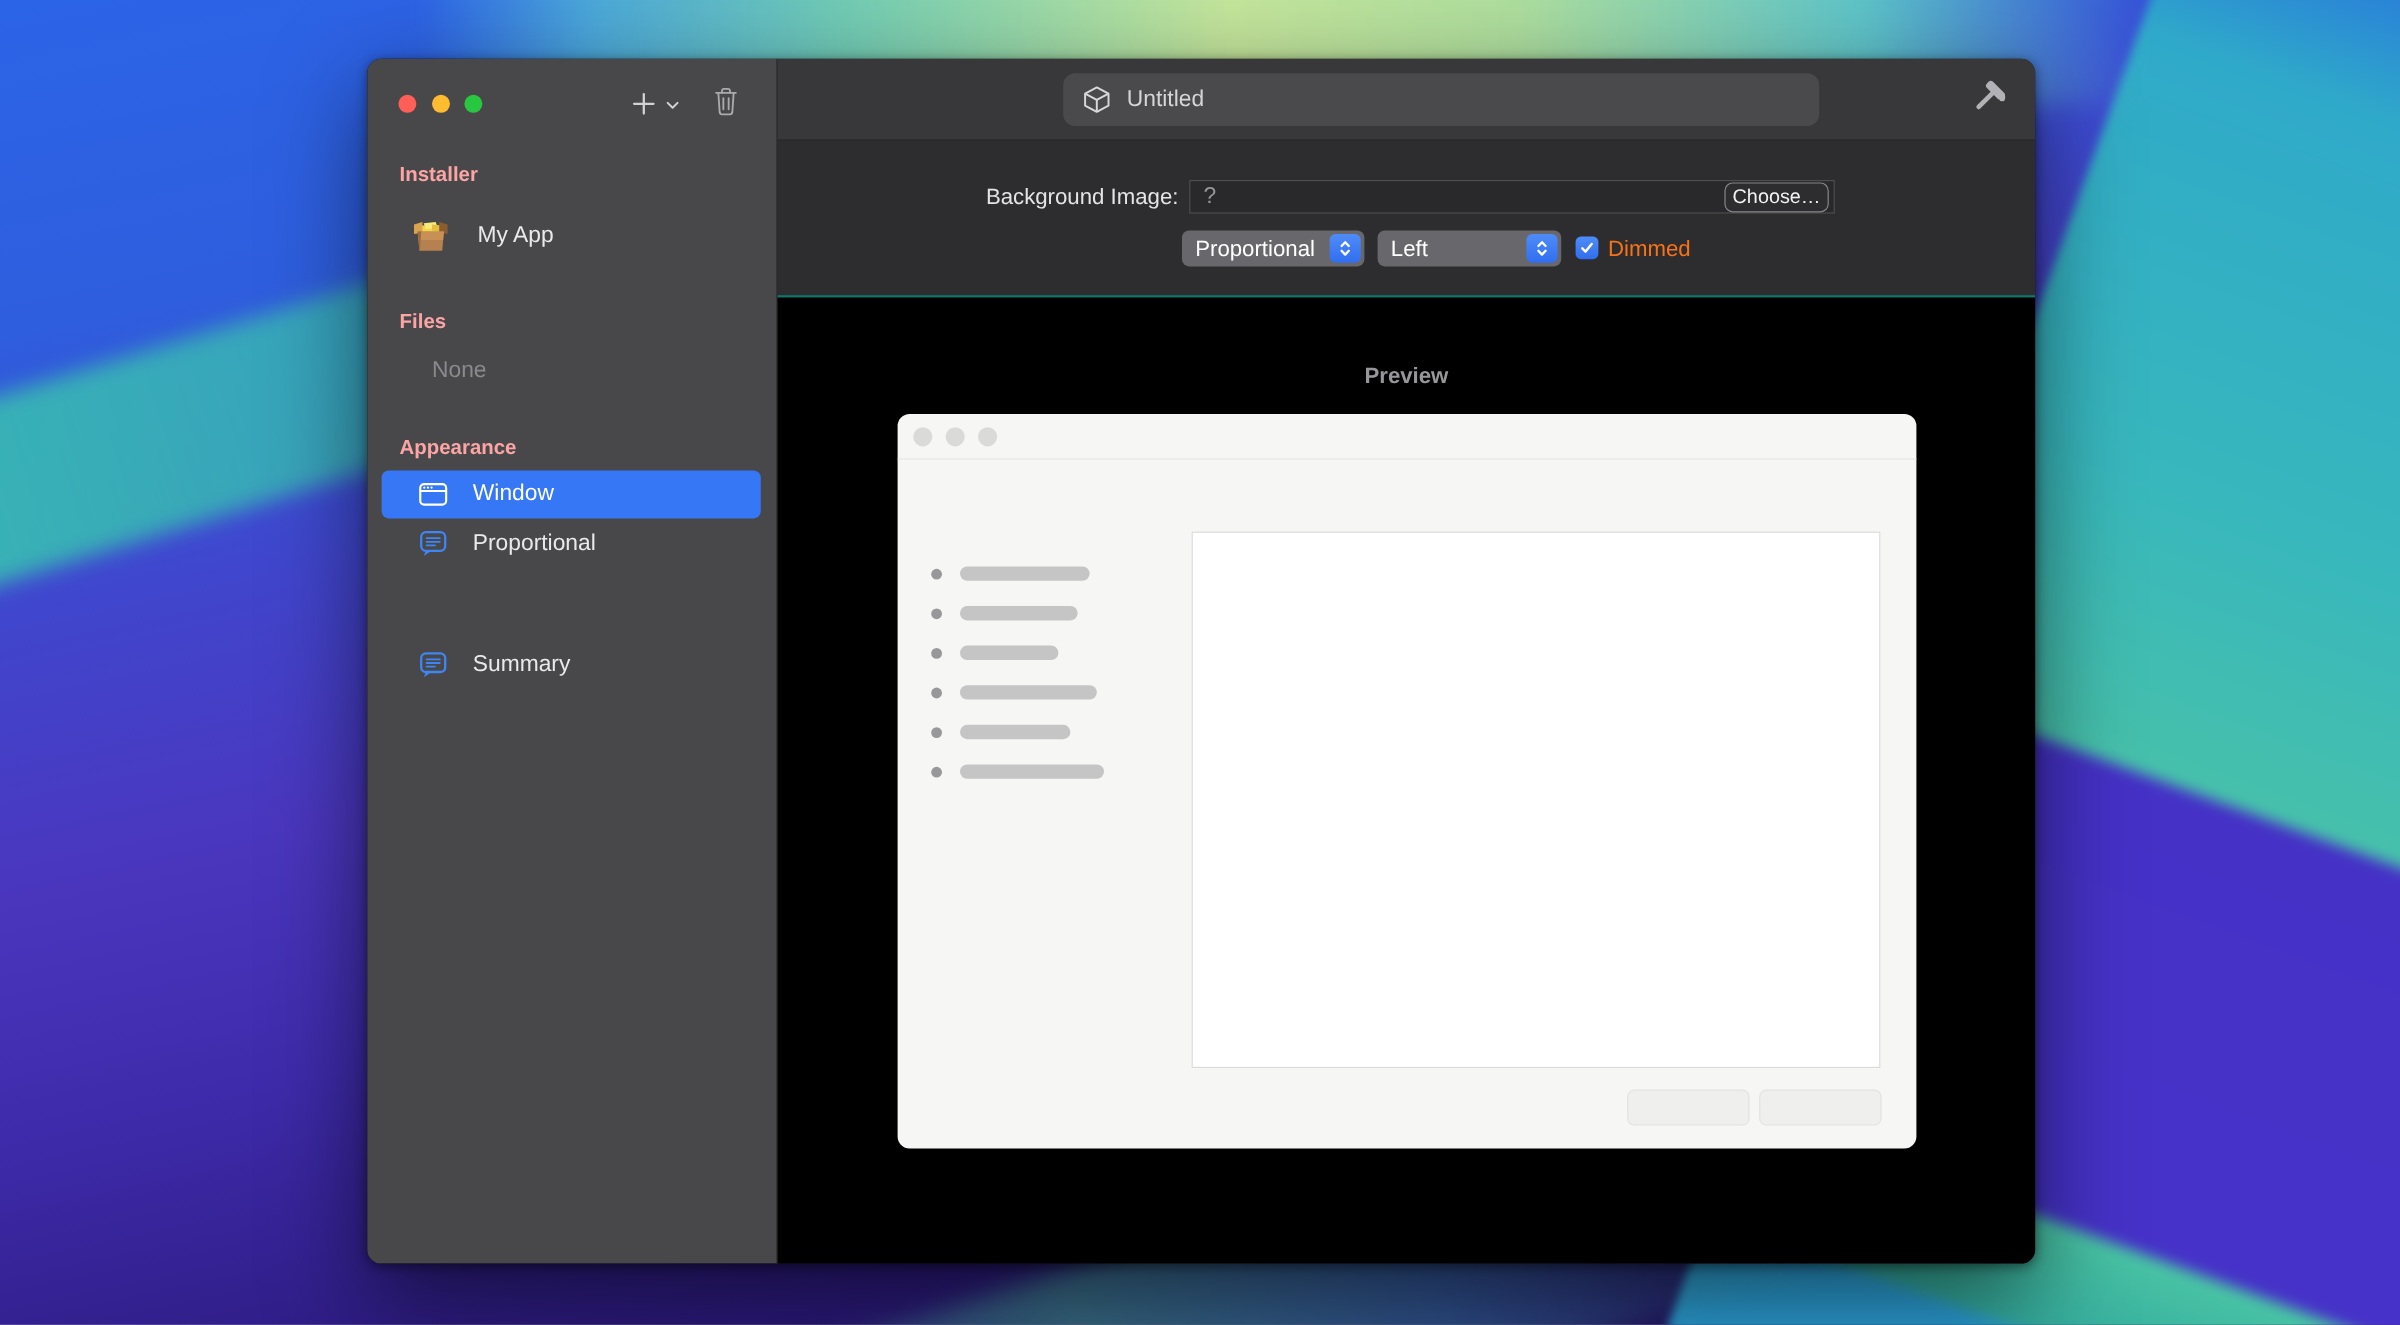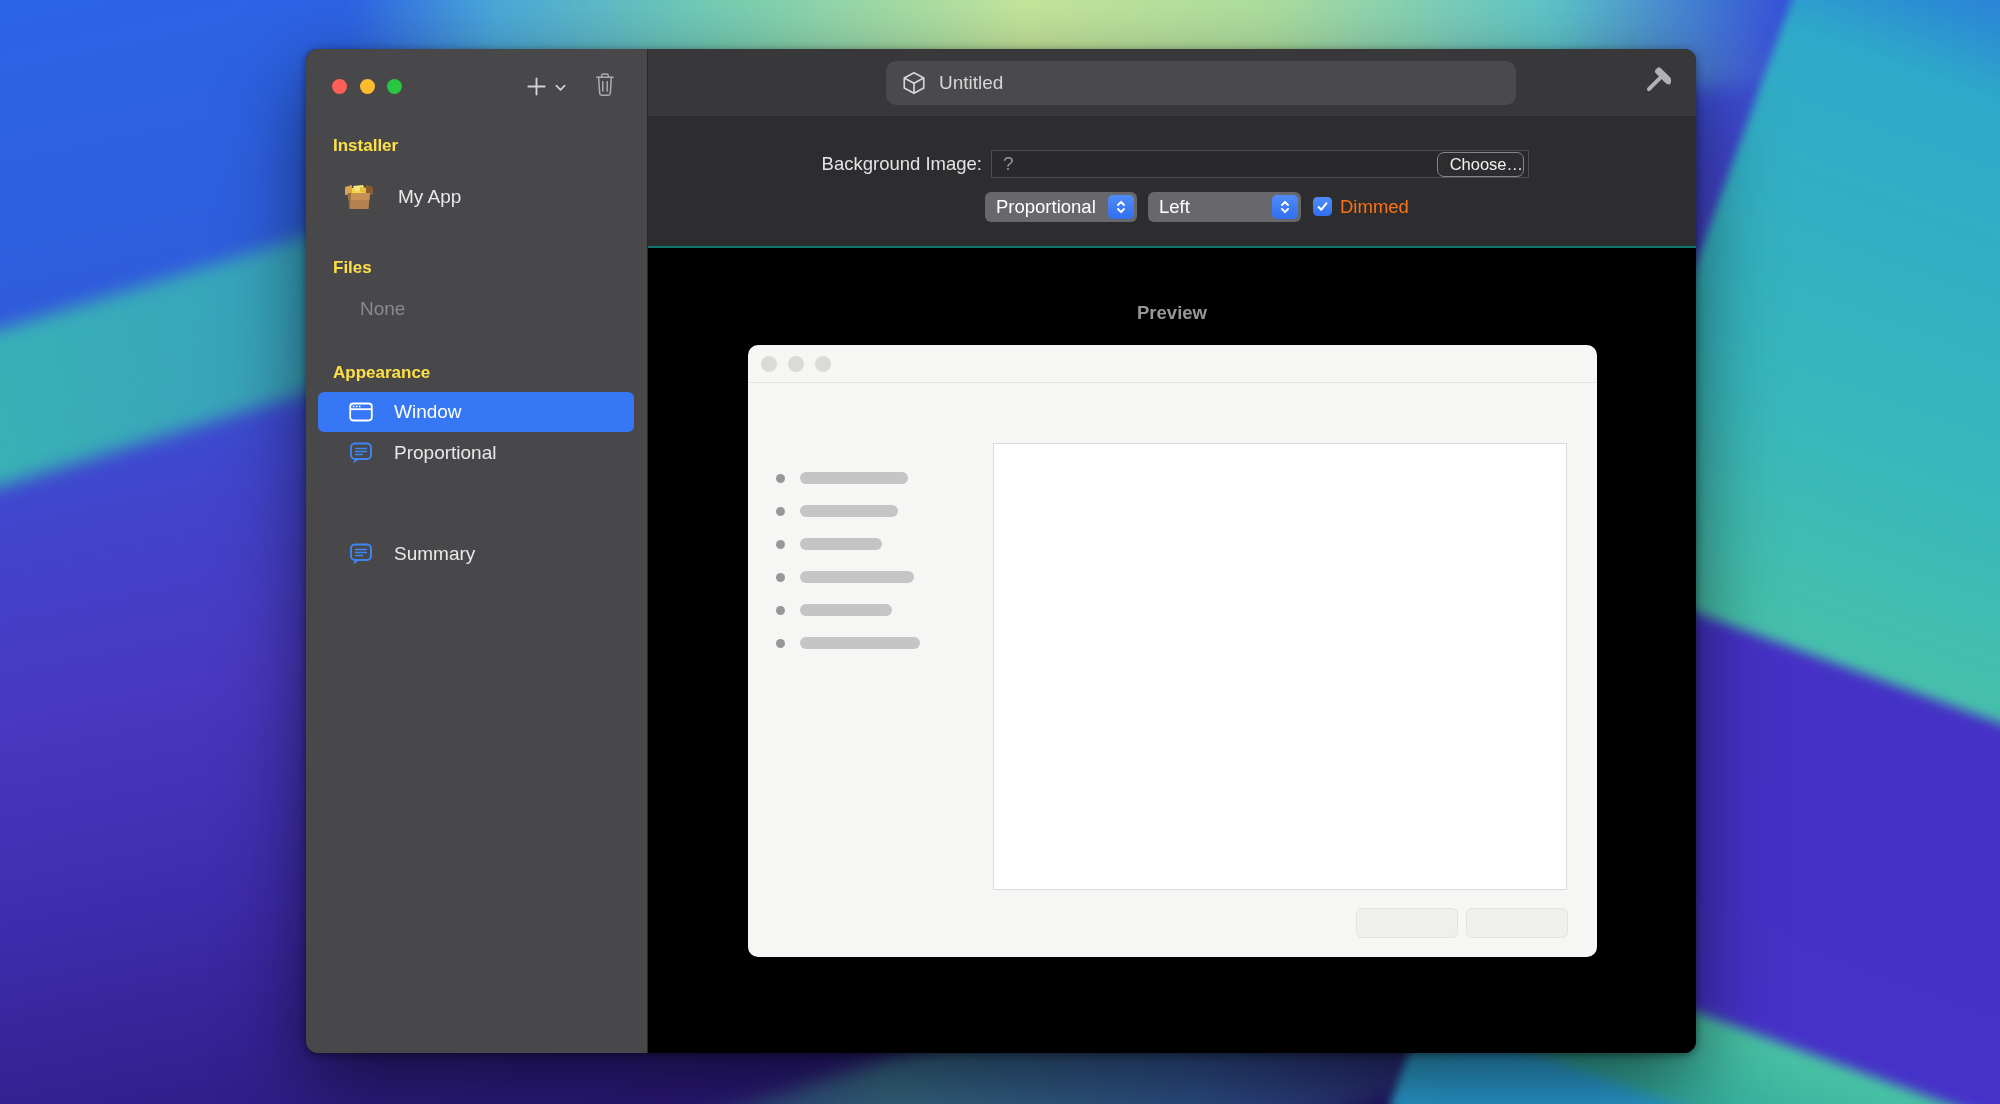--- a/index.html
+++ b/index.html
@@ -29,21 +29,21 @@
 
   
   .sidebar { left:0; top:0; width:342px; height:100%; background:#48484a; border-right:1px solid #29292b; }
   .tl { width:15px; height:15px; border-radius:50%; top:30px; }
   .tl-close { left:26px; background:#ff5f57; }
   .tl-min   { left:54px; background:#febc2e; }
   .tl-zoom  { left:81px; background:#29c73f; }
   .add-btn { left:212px; top:23px; width:56px; height:30px; cursor:default; }
   .add-btn svg { position:absolute; }
   .trash-btn { left:288px; top:22px; width:34px; height:31px; }
-  .sec-header { left:27px; width:290px; font-size:17px; font-weight:700; color:#fde047; }
+  .sec-header { left:27px; width:290px; font-size:17px; font-weight:700; color:#fca5a5; }
   .h-installer { top:87px; }
   .h-files { top:209px; }
   .h-appearance { top:314px; }
   .myapp-row { left:12px; top:126px; width:318px; height:44px; border-radius:6px; }
   .myapp-row svg { position:absolute; left:24px; top:5px; }
   .myapp-label { position:absolute; left:80px; top:0; line-height:44px; font-size:19px; color:#e9e9eb; }
   .none-item { left:54px; top:246px; height:28px; line-height:28px; font-size:19px; color:#8a8a8e; }
   .side-row { left:12px; width:316px; height:40px; border-radius:6px; }
   .side-row svg { position:absolute; left:30px; top:7px; }
   .side-row .row-label { position:absolute; left:76px; top:0; line-height:40px; font-size:19px; color:#e9e9eb; }
@@ -57,21 +57,21 @@
   .doc-field { left:197px; top:12px; width:630px; height:44px; border-radius:10px; background:#4a4a4c;margin-left:41px; }
   .doc-field svg { position:absolute; left:15px; top:9px; }
   .doc-title { position:absolute; left:53px; top:0; line-height:44px; font-size:19px; color:#d5d5d7; }
   .build-btn { left:990px; top:15px; width:40px; height:38px; }
 
   .settings-panel { left:0; top:68px; width:100%; height:131px; background:#2d2d2f; border-bottom:2px solid #0f766e; }
   .bgimg-label { left:0; top:33px; width:334px; height:28px; line-height:28px; text-align:right; font-size:18.5px; color:#e4e4e6; }
   .bgimg-field { left:343px; top:33px; width:538px; height:28px; background:#29292b; border:1px solid #4e4e52; }
   .bgimg-value { position:absolute; left:11px; top:0; line-height:26px; font-size:19px; color:#97979b; }
   .choose-btn { left:789px; top:35px; width:87px; height:25px; background:#2d2d2f; border:1px solid #86868a;
-    border-radius:7px; text-align:right; line-height:22px; font-size:16.5px; color:#f1f1f3; }
+    border-radius:7px; text-align:center; line-height:22px; font-size:16.5px; color:#f1f1f3; }
   .popup { top:75px; height:30px; background:#68686c; border-radius:6px; }
   .popup-1 { left:337px; width:152px;padding-left:29px; }
   .popup-2 { left:500px; width:153px; }
   .popup .popup-label { position:absolute; left:11px; top:0; line-height:30px; font-size:18.5px; color:#ffffff; }
   .popup .popup-caps { position:absolute; right:3px; top:3px; width:26px; height:24px; border-radius:5px;
     background:linear-gradient(180deg,#4f8cf8,#306ef0); }
   .popup .popup-caps svg { position:absolute; left:8px; top:4px; }
   .dim-check { left:665px; top:80px; width:19px; height:19px; border-radius:4.5px;
     background:linear-gradient(180deg,#4f8cf8,#306ef0); }
   .dim-check svg { position:absolute; left:3px; top:3px; }

